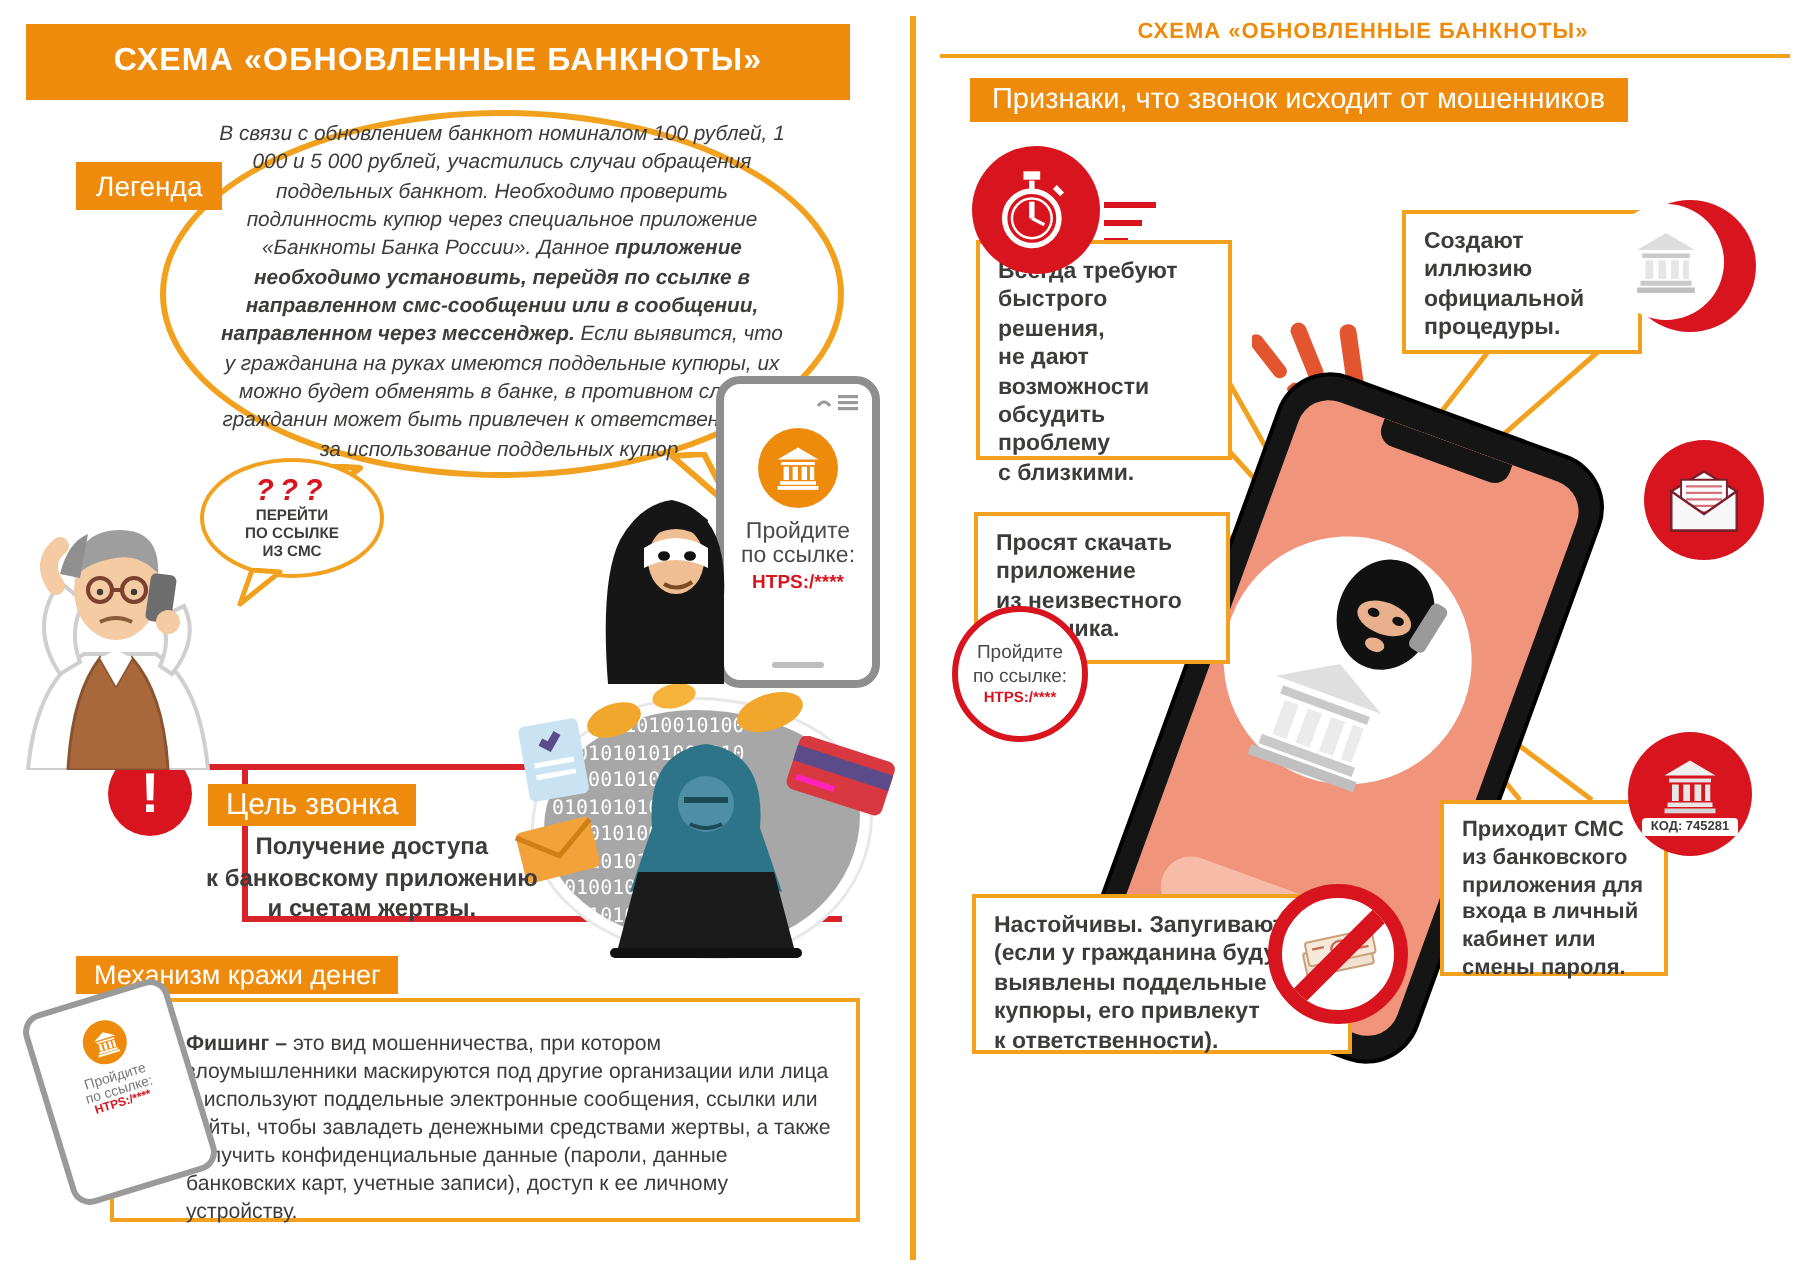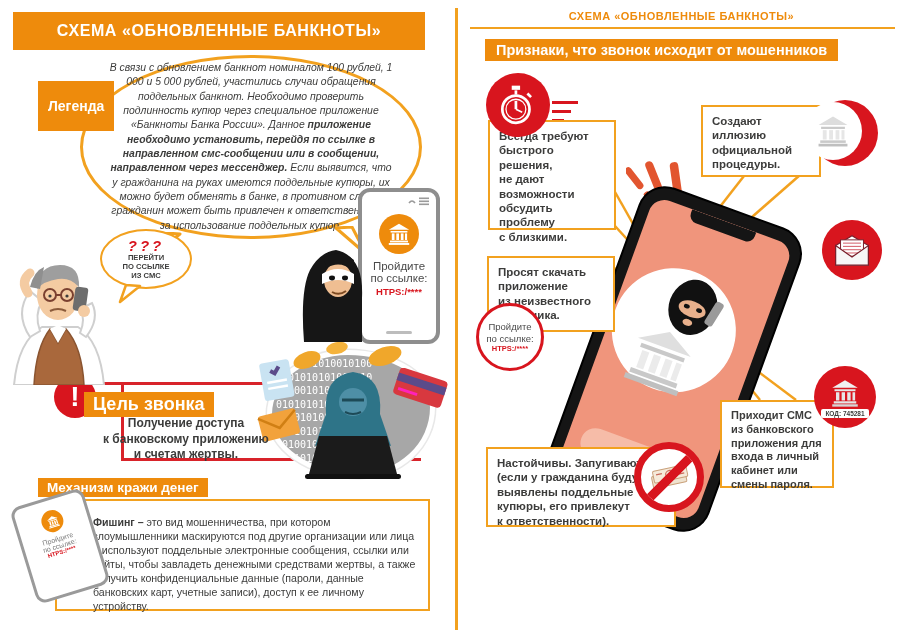--- a/index.html
+++ b/index.html
@@ -3,41 +3,41 @@
 <meta charset="utf-8">
 <style>
   * { margin:0; padding:0; box-sizing:border-box; }
   html,body { background:#ffffff; }
   #poster {
     position:relative; width:905px; height:637px; background:#ffffff;
     font-family:"Liberation Sans", sans-serif; color:#3C3C3B; overflow:hidden;
   }
   .abs { position:absolute; }
   .prel { white-space:pre-line; }
-  .olabel { background:#EE8B0C; color:#fff; font-weight:bold; display:inline-block; }
+  .olabel { background:#EE8B0C; color:#fff; font-weight:normal; display:inline-block; }
   .callout {
     background:#fff; border:2.5px solid #F2A11F; padding:7px 9px;
     font-weight:bold; font-size:11.5px; line-height:1.25; color:#3C3C3B;
   }
   .redcircle { background:#D8151E; border-radius:50%; display:flex; align-items:center; justify-content:center; }
   svg { display:block; }
 </style>
 </head>
 <body>
 
 <div id="poster">
 
   <div class="abs" style="left:0;top:0;width:455px;height:637px;">
 
     <div class="abs" style="left:13px;top:12px;width:412px;height:38px;background:#EE8B0C;color:#fff;font-weight:bold;
                 font-size:16px;letter-spacing:.6px;display:flex;align-items:center;justify-content:center;">
       <span>СХЕМА «ОБНОВЛЕННЫЕ БАНКНОТЫ»</span>
     </div>
 
-    <div class="abs olabel" style="left:38px;top:81px;font-size:14px;padding:17px 10px;z-index:6;">
+    <div class="abs olabel" style="left:38px;top:81px;font-size:14px;padding:4px 10px;z-index:6;">
       <span>Легенда</span>
     </div>
 
     <div class="abs" style="left:80px;top:55px;width:342px;height:184px;background:#fff;border:3px solid #F2A11F;
                 border-radius:50%;z-index:4;display:flex;align-items:center;justify-content:center;">
       <p style="font-size:10.4px;line-height:1.38;font-style:italic;text-align:center;padding:6px 26px;color:#3C3C3B;">
         <span>В связи с обновлением банкнот номиналом 100 рублей, 1 000 и 5 000 рублей, участились случаи обращения поддельных банкнот. Необходимо проверить подлинность купюр через специальное приложение «Банкноты Банка России». Данное </span><b>приложение необходимо установить, перейдя по ссылке в направленном смс-сообщении или в сообщении, направленном через мессенджер.</b><span> Если выявится, что у гражданина на руках имеются поддельные купюры, их можно будет обменять в банке, в противном случае гражданин может быть привлечен к ответственности за использование поддельных купюр.</span>
       </p>
     </div>
 
@@ -80,21 +80,21 @@
     </svg>
 
     <div class="abs redcircle" style="left:54px;top:376px;width:42px;height:42px;z-index:4;">
       <span style="color:#fff;font-weight:bold;font-size:28px;line-height:1;">!</span>
     </div>
 
     <div class="abs" style="left:92px;top:382px;width:330px;height:2.5px;background:#D8232A;z-index:1;"></div>
     <div class="abs" style="left:121px;top:382px;width:2.5px;height:78px;background:#D8232A;z-index:1;"></div>
     <div class="abs" style="left:121px;top:458px;width:300px;height:2.5px;background:#D8232A;z-index:1;"></div>
 
-    <div class="abs olabel" style="left:84px;top:392px;font-size:18px;padding:2px 9px;z-index:4;">
+    <div class="abs olabel" style="left:104px;top:392px;font-size:15px;padding:2px 9px;z-index:4;">
       <span>Цель звонка</span>
     </div>
     <div class="abs prel" style="left:103px;top:416px;font-weight:bold;font-size:12px;line-height:1.3;z-index:4;text-align:center;">Получение доступа
 к банковскому приложению
 и счетам жертвы.</div>
 
     <div class="abs" style="left:255px;top:344px;width:192px;height:140px;z-index:3;">
       <div class="abs" style="left:12px;top:6px;width:168px;height:128px;background:#A7A7A7;border:5px solid #fff;
                   border-radius:48% 52% 45% 55%/50% 45% 55% 50%;overflow:hidden;box-shadow:0 0 0 1.5px #e8e8e8;">
         <div class="prel" style="font-family:'DejaVu Sans Mono',monospace;font-size:10px;line-height:1.35;color:#fff;padding:2px 4px;">1010101010010100

